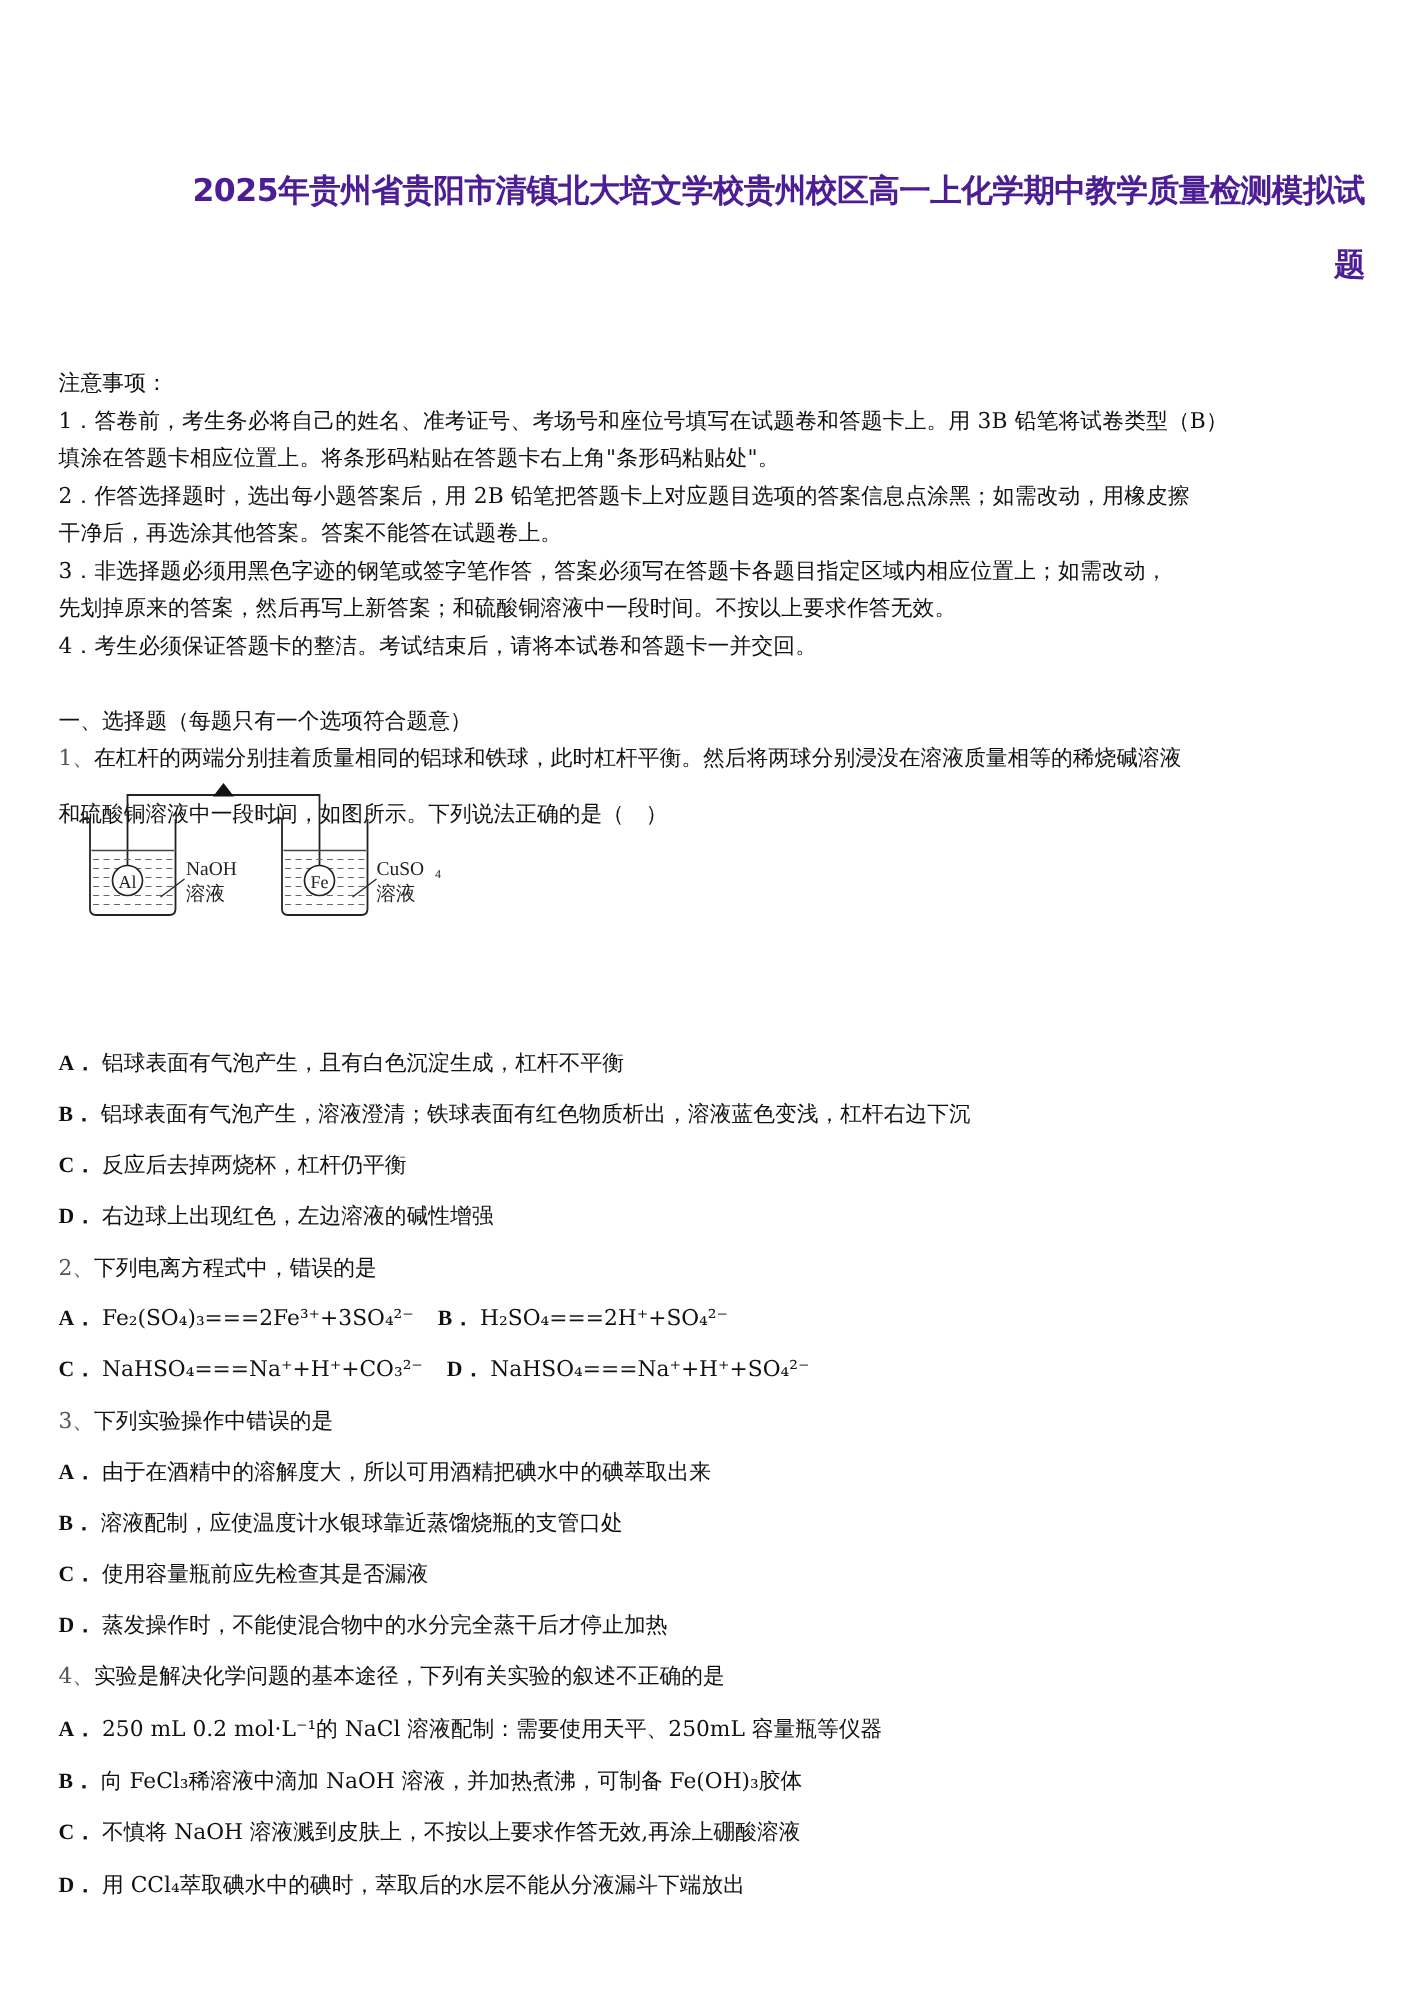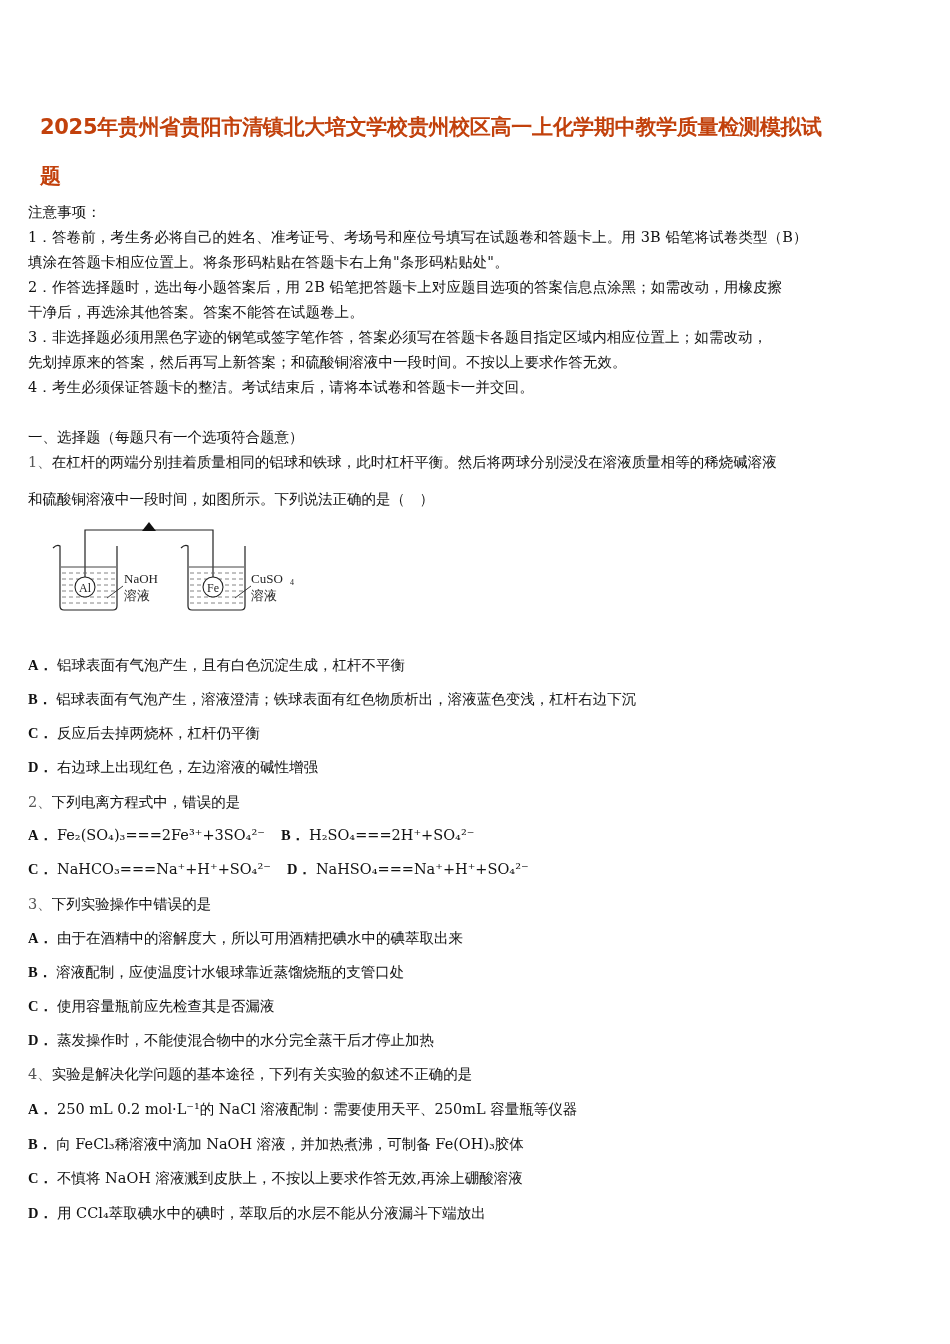--- a/index.html
+++ b/index.html
@@ -1,23 +1,23 @@
 <!DOCTYPE html>
 <html><head>
 <meta charset="utf-8">
 <style>
   html, body { margin: 0; padding: 0; background: #ffffff; }
   body { width: 950px; height: 1344px; position: relative; overflow: hidden; color: #111; font-family: "DejaVu Serif", "Liberation Serif", serif; }
   .page { position: absolute; left: 0; top: 0; width: 950px; height: 1344px; }
 
-  .title { position: absolute; left: 40px; width: 870px; text-align: left; font-family: "DejaVu Sans", "Liberation Sans", sans-serif; font-weight: bold; font-size: 21px; letter-spacing: -0.3px; color: #c2410c; white-space: nowrap; }
+  .title { position: absolute; left: 40px; width: 870px; text-align: right; font-family: "DejaVu Sans", "Liberation Sans", sans-serif; font-weight: bold; font-size: 21px; letter-spacing: -0.3px; color: #4c1d95; white-space: nowrap; }
   .title.l1 { top: 113px; }
   .title.l2 { top: 162px; }
 
-  .line { position: absolute; left: 28px; font-size: 14.5px; white-space: nowrap; color: #111; line-height: 18px; }
+  .line { position: absolute; left: 39px; font-size: 14.5px; white-space: nowrap; color: #111; line-height: 18px; margin-top: 44px; }
   .notes .line { font-size: 14.5px; letter-spacing: 0.1px; }
   .opt-letter { font-weight: bold; font-family: "Liberation Serif", serif; margin-right: 4px; }
   .qnum { color: #555; }
   .gap { display: inline-block; width: 16px; }
 
   .diagram { position: absolute; left: 45px; top: 522px; width: 270px; height: 95px; }
   .diagram svg { width: 270px; height: 95px; }
   .diagram text { font-family: "Liberation Serif", serif; fill: #222; }
 </style>
 </head>
@@ -103,21 +103,21 @@
   </div>
 
   <div>
     <div class="line" style="top:793px">
       <span class="qnum">2、</span><span>下列电离方程式中，错误的是</span>
     </div>
     <div class="line" style="top:826px">
       <span class="opt-letter">A．</span><span>Fe₂(SO₄)₃===2Fe³⁺+3SO₄²⁻</span><span class="gap"></span><span class="opt-letter">B．</span><span>H₂SO₄===2H⁺+SO₄²⁻</span>
     </div>
     <div class="line" style="top:860px">
-      <span class="opt-letter">C．</span><span>NaHCO₃===Na⁺+H⁺+SO₄²⁻</span><span class="gap"></span><span class="opt-letter">D．</span><span>NaHSO₄===Na⁺+H⁺+SO₄²⁻</span>
+      <span class="opt-letter">C．</span><span>NaHSO₄===Na⁺+H⁺+CO₃²⁻</span><span class="gap"></span><span class="opt-letter">D．</span><span>NaHSO₄===Na⁺+H⁺+SO₄²⁻</span>
     </div>
   </div>
 
   <div>
     <div class="line" style="top:895px">
       <span class="qnum">3、</span><span>下列实验操作中错误的是</span>
     </div>
     <div class="line" style="top:929px">
       <span class="opt-letter">A．</span><span>由于在酒精中的溶解度大，所以可用酒精把碘水中的碘萃取出来</span>
     </div>

